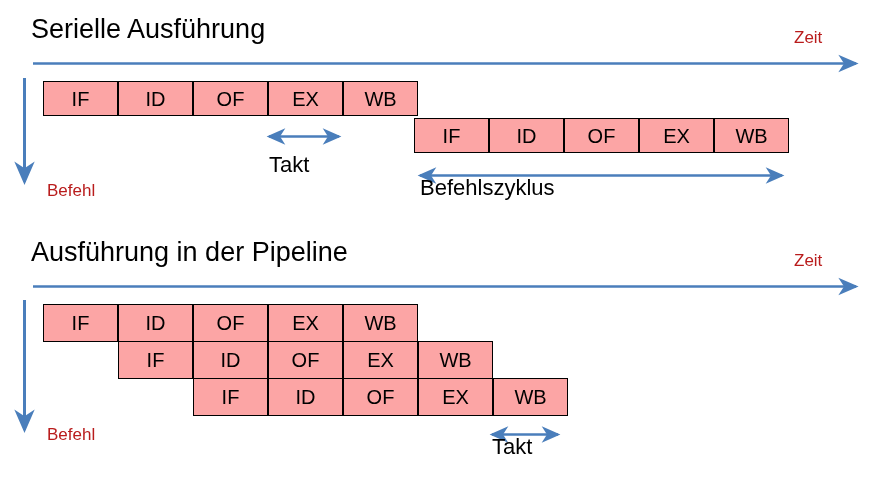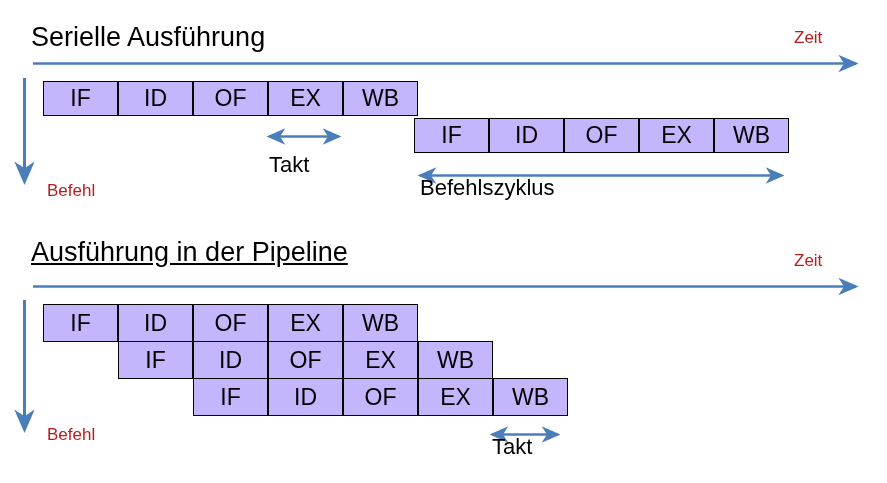--- a/index.html
+++ b/index.html
@@ -49,26 +49,26 @@
     line-height: 20px;
     color: #000000;
     white-space: nowrap;
     text-align: left;
   }
 
   
   .stage-box {
     position: absolute;
     box-sizing: border-box;
-    background: #c4b5fd;
+    background: #fca5a5;
     border: 1.4px solid #000000;
     display: flex;
     align-items: center;
     justify-content: center;
-    font-size: 23px;
+    font-size: 20px;
     line-height: 1;
     color: #000000;
   }
 
   
   .arrow-layer {
     position: absolute;
     left: 0; top: 0;
     width: 887px;
     height: 483px;
@@ -101,21 +101,21 @@
 
     <line x1="420" y1="175.5" x2="782" y2="175.5" stroke="#4a7ebb" stroke-width="2.4" marker-start="url(#ah-left)" marker-end="url(#ah-right)"></line>
 
     <line x1="33" y1="286.5" x2="856" y2="286.5" stroke="#4a7ebb" stroke-width="2.6" marker-end="url(#ah-right)"></line>
 
     <line x1="24.5" y1="300" x2="24.5" y2="430" stroke="#4a7ebb" stroke-width="3" marker-end="url(#ah-down)"></line>
 
     <line x1="492" y1="434.5" x2="558" y2="434.5" stroke="#4a7ebb" stroke-width="2.4" marker-start="url(#ah-left)" marker-end="url(#ah-right)"></line>
   </svg>
 
-  <div class="section-title" style="left:31px; top:14px;margin-top:8px;">Serielle Ausführung</div>
+  <div class="section-title" style="left:31px; top:14px;">Serielle Ausführung</div>
 
   <div class="axis-label" style="left:794px; top:28px;">Zeit</div>
 
   <div class="axis-label" style="left:47px; top:181px;">Befehl</div>
 
   <div class="stage-box" style="left:43px;  top:81px; width:75px; height:35px;">IF</div>
   <div class="stage-box" style="left:118px; top:81px; width:75px; height:35px;">ID</div>
   <div class="stage-box" style="left:193px; top:81px; width:75px; height:35px;">OF</div>
   <div class="stage-box" style="left:268px; top:81px; width:75px; height:35px;">EX</div>
   <div class="stage-box" style="left:343px; top:81px; width:75px; height:35px;">WB</div>
@@ -123,21 +123,21 @@
   <div class="stage-box" style="left:414px; top:118px; width:75px; height:35px;">IF</div>
   <div class="stage-box" style="left:489px; top:118px; width:75px; height:35px;">ID</div>
   <div class="stage-box" style="left:564px; top:118px; width:75px; height:35px;">OF</div>
   <div class="stage-box" style="left:639px; top:118px; width:75px; height:35px;">EX</div>
   <div class="stage-box" style="left:714px; top:118px; width:75px; height:35px;">WB</div>
 
   <div class="caption" style="left:269px; top:155px; width:72px;">Takt</div>
 
   <div class="caption" style="left:420px; top:178px; width:362px;">Befehlszyklus</div>
 
-  <div class="section-title" style="left:31px; top:237px;text-decoration:underline;">Ausführung in der Pipeline</div>
+  <div class="section-title" style="left:31px; top:237px;">Ausführung in der Pipeline</div>
 
   <div class="axis-label" style="left:794px; top:251px;">Zeit</div>
 
   <div class="axis-label" style="left:47px; top:425px;">Befehl</div>
 
   <div class="stage-box" style="left:43px;  top:304px; width:75px; height:38px;">IF</div>
   <div class="stage-box" style="left:118px; top:304px; width:75px; height:38px;">ID</div>
   <div class="stage-box" style="left:193px; top:304px; width:75px; height:38px;">OF</div>
   <div class="stage-box" style="left:268px; top:304px; width:75px; height:38px;">EX</div>
   <div class="stage-box" style="left:343px; top:304px; width:75px; height:38px;">WB</div>

